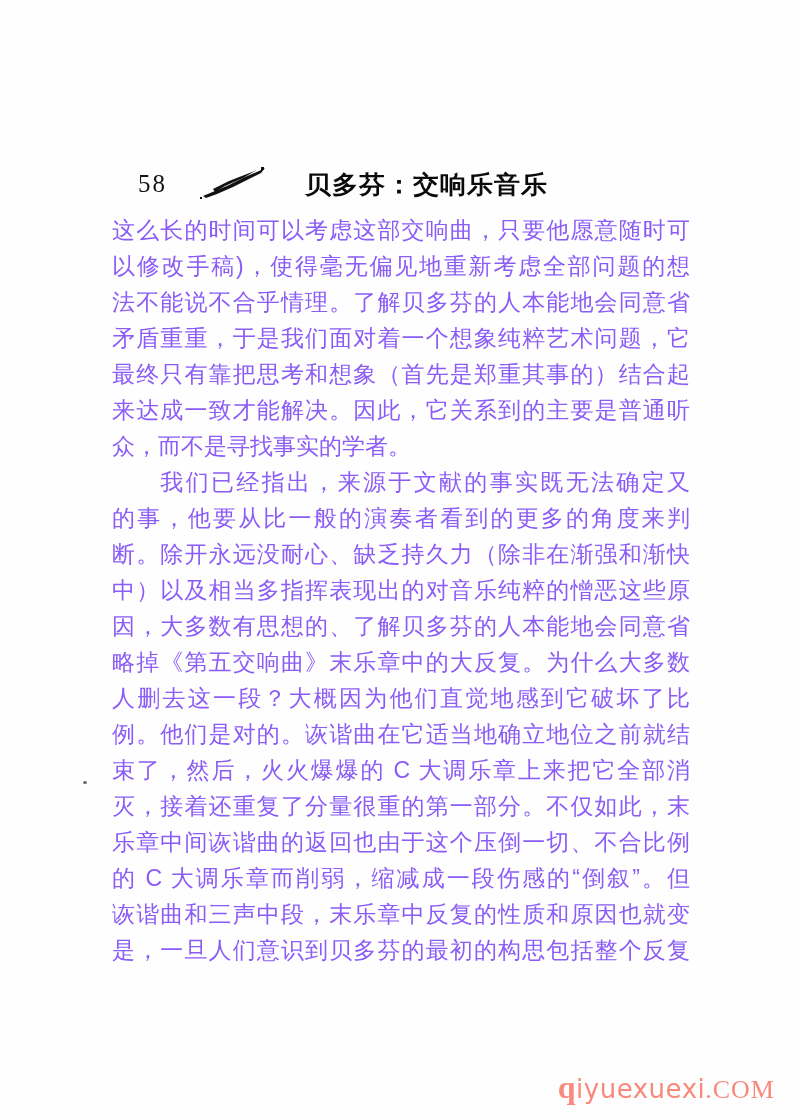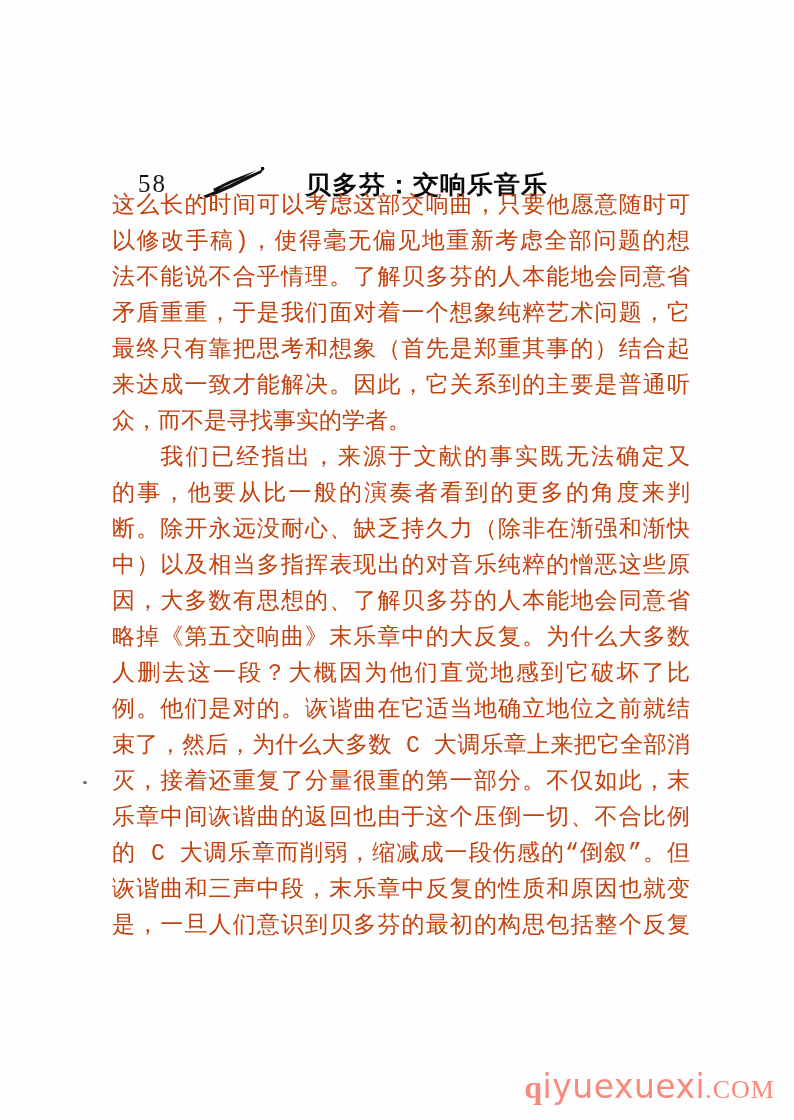--- a/index.html
+++ b/index.html
@@ -39,27 +39,27 @@
     font-family: "Liberation Sans", "DejaVu Sans", sans-serif;
     font-weight: bold;
     font-size: 26px;
     letter-spacing: 1px;
     color: #0a0a0a;
     transform: scaleY(0.95);
   }
   
   .bodytext {
     position: absolute;
-    top: 188px;
+    top: 212px;
     left: 112px;
     width: 578px;
     font-size: 23px;
     line-height: 36px;
-    color: #c2410c;
-    font-family: Liberation Mono, monospace;
+    color: #8b5cf6;
+    font-family: Liberation Sans, sans-serif;
   }
   .line {
     text-align: justify;
     white-space: nowrap;
     height: 36px;
   }
   .line.fill {
     white-space: normal;
     text-align-last: justify;
     -moz-text-align-last: justify;
@@ -84,21 +84,21 @@
     letter-spacing: 0.5px;
     white-space: nowrap;
   }
   .watermark .wq {
     font-weight: bold;
     font-size: 32px;
     font-family: "Liberation Serif", serif;
   }
   .watermark .wmid {
     font-family: "DejaVu Sans", sans-serif;
-    font-size: 33px;
+    font-size: 26px;
   }
   .watermark .wcom {
     font-family: "Liberation Serif", serif;
     font-size: 26px;
     letter-spacing: 1px;
   }
 </style>
 </head>
 <body>
 
@@ -128,21 +128,21 @@
       </div>
     <div class="para">
         <div class="line indent fill">我们已经指出，来源于文献的事实既无法确定又</div>
         <div class="line fill">的事，他要从比一般的演奏者看到的更多的角度来判</div>
         <div class="line fill">断。除开永远没耐心、缺乏持久力（除非在渐强和渐快</div>
         <div class="line fill">中）以及相当多指挥表现出的对音乐纯粹的憎恶这些原</div>
         <div class="line fill">因，大多数有思想的、了解贝多芬的人本能地会同意省</div>
         <div class="line fill">略掉《第五交响曲》末乐章中的大反复。为什么大多数</div>
         <div class="line fill">人删去这一段？大概因为他们直觉地感到它破坏了比</div>
         <div class="line fill">例。他们是对的。诙谐曲在它适当地确立地位之前就结</div>
-        <div class="line fill">束了，然后，为什么大多数 C 大调乐章上来把它全部消</div>
+        <div class="line fill">束了，然后，火火爆爆的 C 大调乐章上来把它全部消</div>
         <div class="line fill">灭，接着还重复了分量很重的第一部分。不仅如此，末</div>
         <div class="line fill">乐章中间诙谐曲的返回也由于这个压倒一切、不合比例</div>
         <div class="line fill">的 C 大调乐章而削弱，缩减成一段伤感的“倒叙”。但</div>
         <div class="line fill">诙谐曲和三声中段，末乐章中反复的性质和原因也就变</div>
         <div class="line fill">是，一旦人们意识到贝多芬的最初的构思包括整个反复</div>
       </div>
   </div>
 
   <span class="artifact-dot"></span>
 

